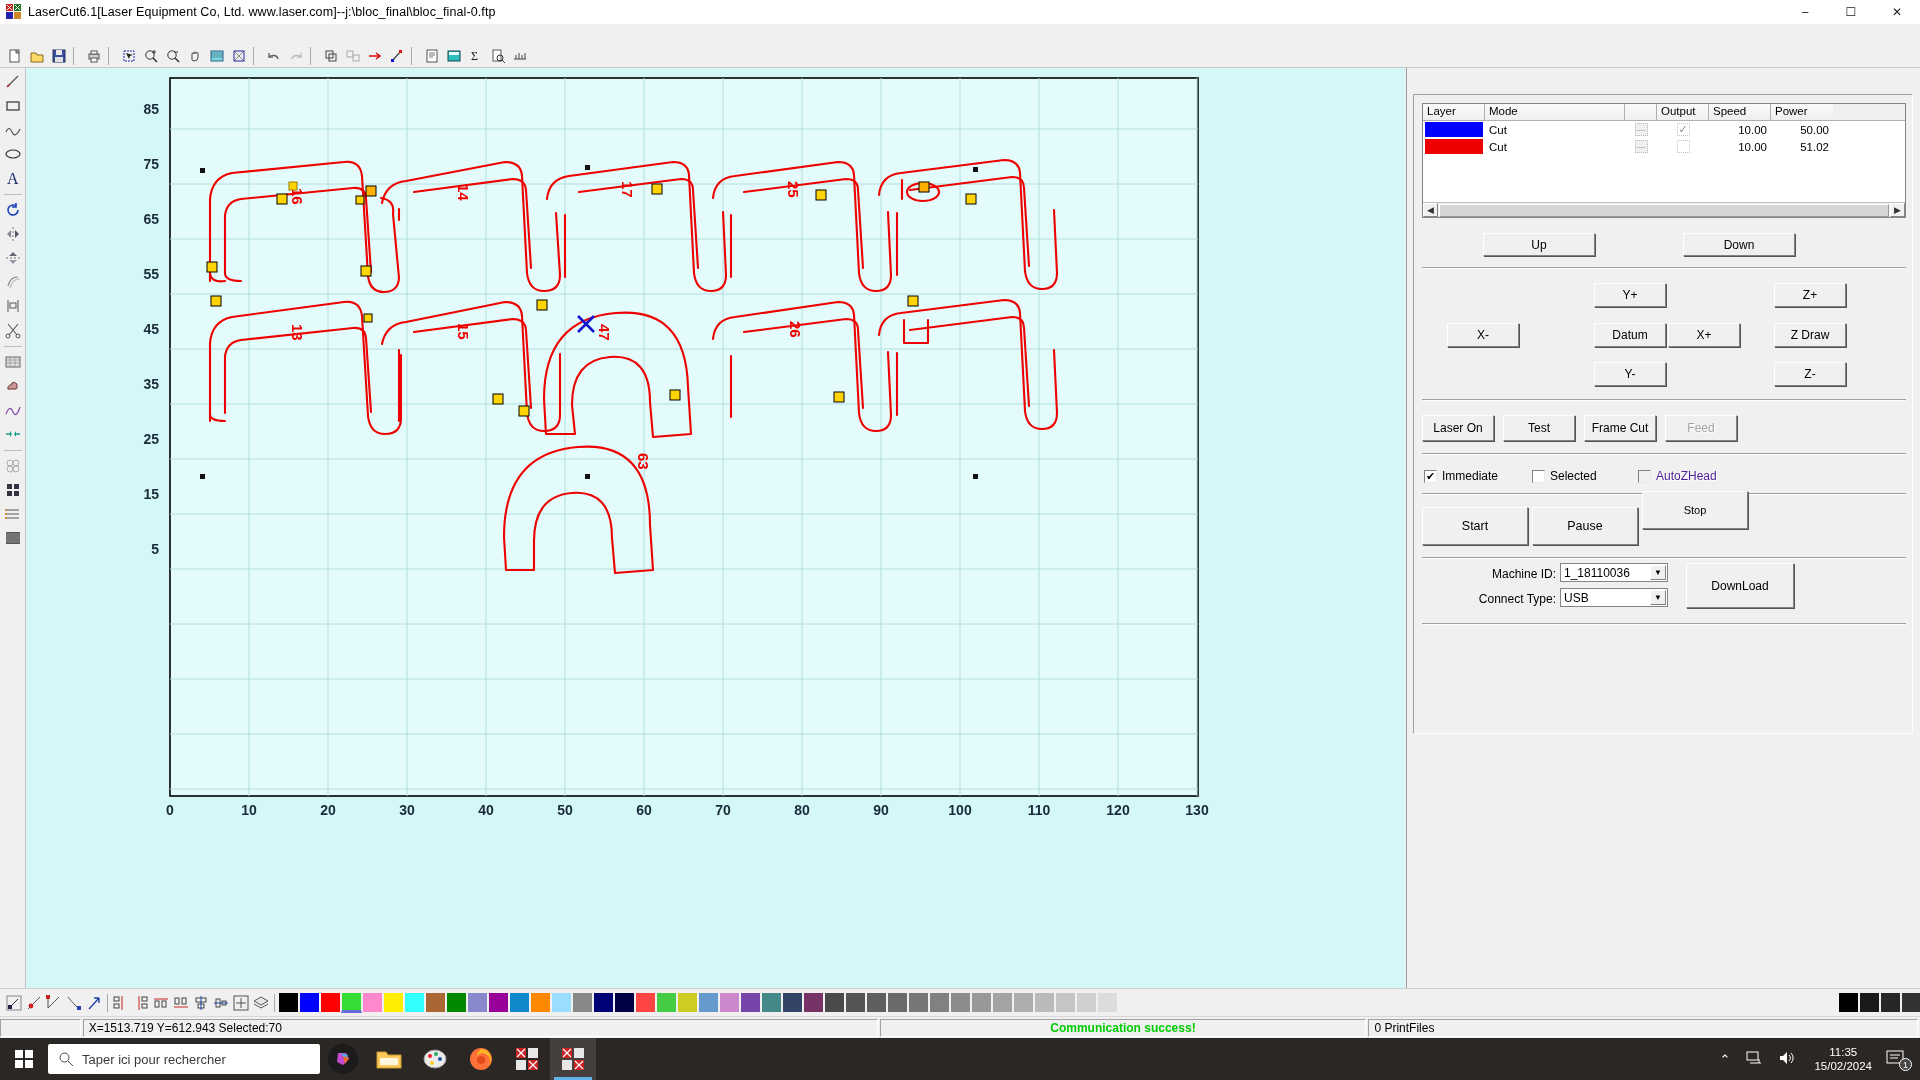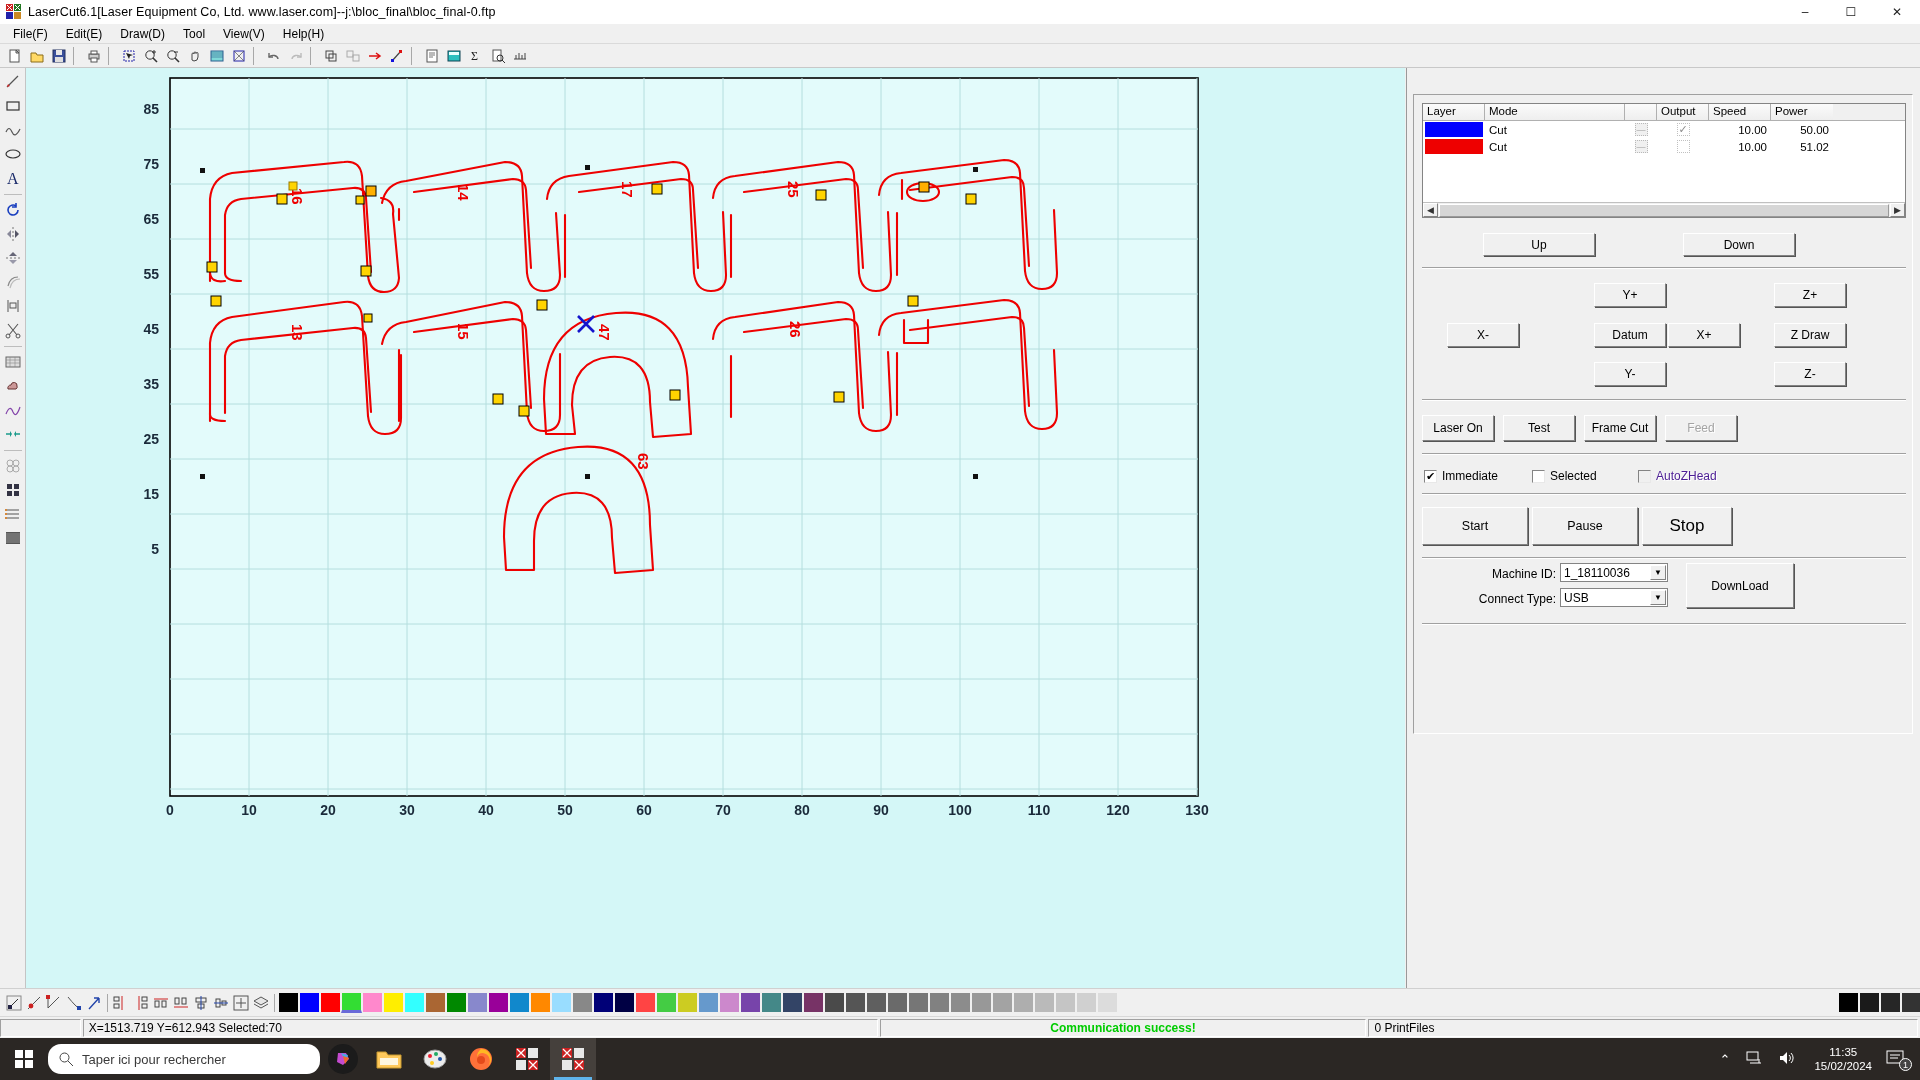--- a/index.html
+++ b/index.html
@@ -184,21 +184,21 @@
   }
 
   
   .taskbar {
     position: absolute; left: 0; top: 1038px; width: 1920px; height: 42px;
     background: #2b2724; display: flex; align-items: center;
   }
   .startbtn { width: 48px; height: 42px; display: flex; align-items: center; justify-content: center; }
   .searchbox {
     width: 272px; height: 30px; background: #ffffff; display: flex; align-items: center;
-    padding-left: 10px; font-size: 13px; color: #3a3a3a; border-radius: 13px;
+    padding-left: 10px; font-size: 13px; color: #3a3a3a; border-radius: 2px;
   }
   .tbicon { width: 46px; height: 42px; display: flex; align-items: center; justify-content: center; position: relative; }
   .tbicon.active::after {
     content: ''; position: absolute; left: 4px; right: 4px; bottom: 0; height: 3px; background: #5fb4ec;
   }
   .tbicon.active { background: #45403c; }
   .tray { margin-left: auto; display: flex; align-items: center; color: #fff; font-size: 11.5px; }
   .clock { text-align: center; line-height: 1.25; padding: 0 10px; }
 </style>
 </head>
@@ -217,28 +217,20 @@
       </svg>
     </span>
     <span class="title">LaserCut6.1[Laser Equipment Co, Ltd. www.laser.com]--j:\bloc_final\bloc_final-0.ftp</span>
     <div class="winbtns">
       <div class="winbtn">–</div>
       <div class="winbtn">☐</div>
       <div class="winbtn close">✕</div>
     </div>
   </div>
 
-  <div class="menubar">
-    <span class="menuitem">File(F)</span>
-    <span class="menuitem">Edit(E)</span>
-    <span class="menuitem">Draw(D)</span>
-    <span class="menuitem">Tool</span>
-    <span class="menuitem">View(V)</span>
-    <span class="menuitem">Help(H)</span>
-  </div>
 
   <div class="toolbar">
     <div class="tbtn">
       <svg width="16" height="16">
           <rect x="3" y="2" width="9" height="12" fill="#fff" stroke="#555"></rect>
           <path d="M9 2 L12 5 L9 5 Z" fill="#ccc" stroke="#555"></path>
         </svg>
     </div>
     <div class="tbtn">
       <svg width="16" height="16">
@@ -737,21 +729,21 @@
       </div>
       <div class="chkrow" style="position:absolute;left:224px;top:374px;color:#4c1d95;text-shadow:1px 1px 0 #fff">
         <span class="cbox dis"></span>
         <span>AutoZHead</span>
       </div>
 
       <div class="sunken-sep" style="position:absolute;left:8px;top:398px;width:484px"></div>
 
       <div class="btn" style="position:absolute;left:8px;top:412px;width:106px;height:38px;font-size:12.5px">Start</div>
       <div class="btn" style="position:absolute;left:118px;top:412px;width:106px;height:38px;font-size:12.5px">Pause</div>
-      <div class="btn" style="position:absolute;left:228px;top:412px;width:90px;height:38px;font-size:17px">Stop</div>
+      <div class="btn" style="position:absolute;left:228px;top:396px;width:106px;height:38px;font-size:11px">Stop</div>
 
       <div class="sunken-sep" style="position:absolute;left:8px;top:462px;width:484px"></div>
 
       <div style="position:absolute;left:32px;top:472px;width:110px;text-align:right;font-size:12px">Machine ID:</div>
       <div class="combo" style="position:absolute;left:146px;top:468px;width:108px">
         <span>1_18110036</span>
         <span class="arrow">▼</span>
       </div>
       <div style="position:absolute;left:18px;top:497px;width:124px;text-align:right;font-size:12px">Connect Type:</div>
       <div class="combo" style="position:absolute;left:146px;top:493px;width:108px">

